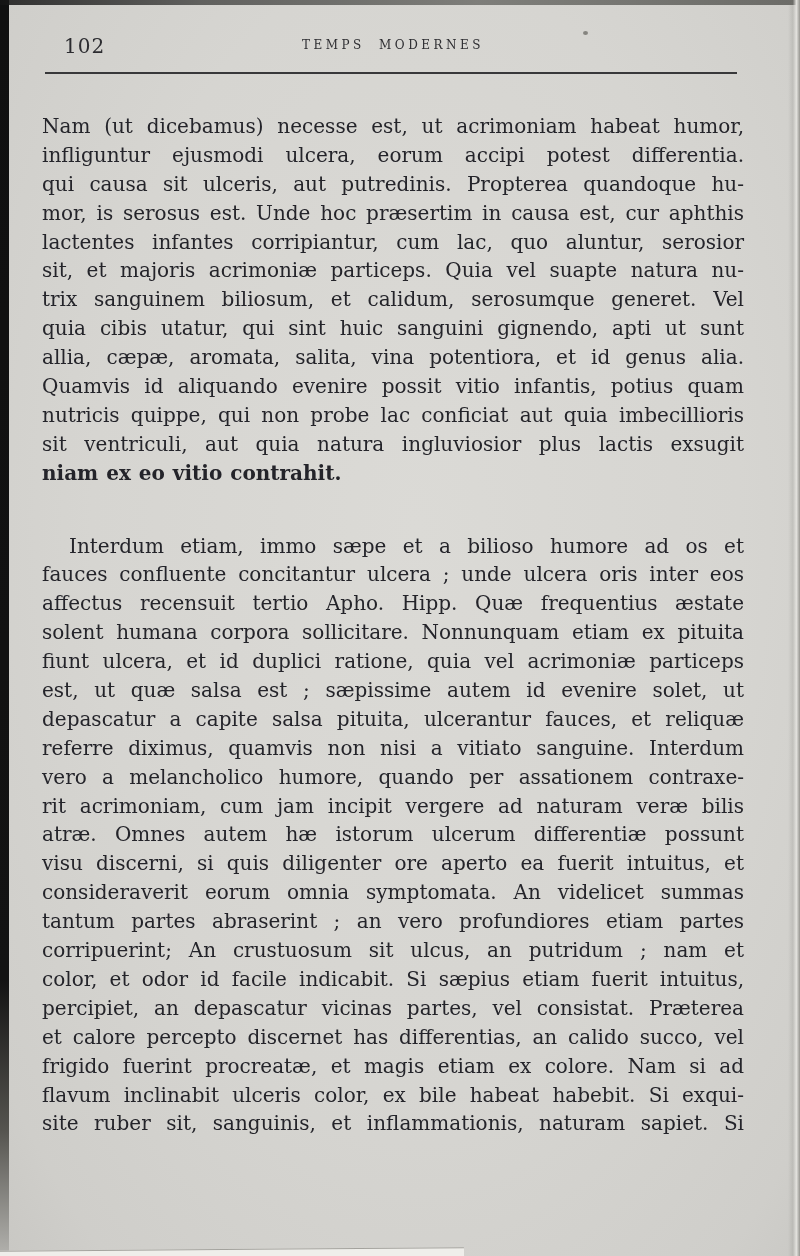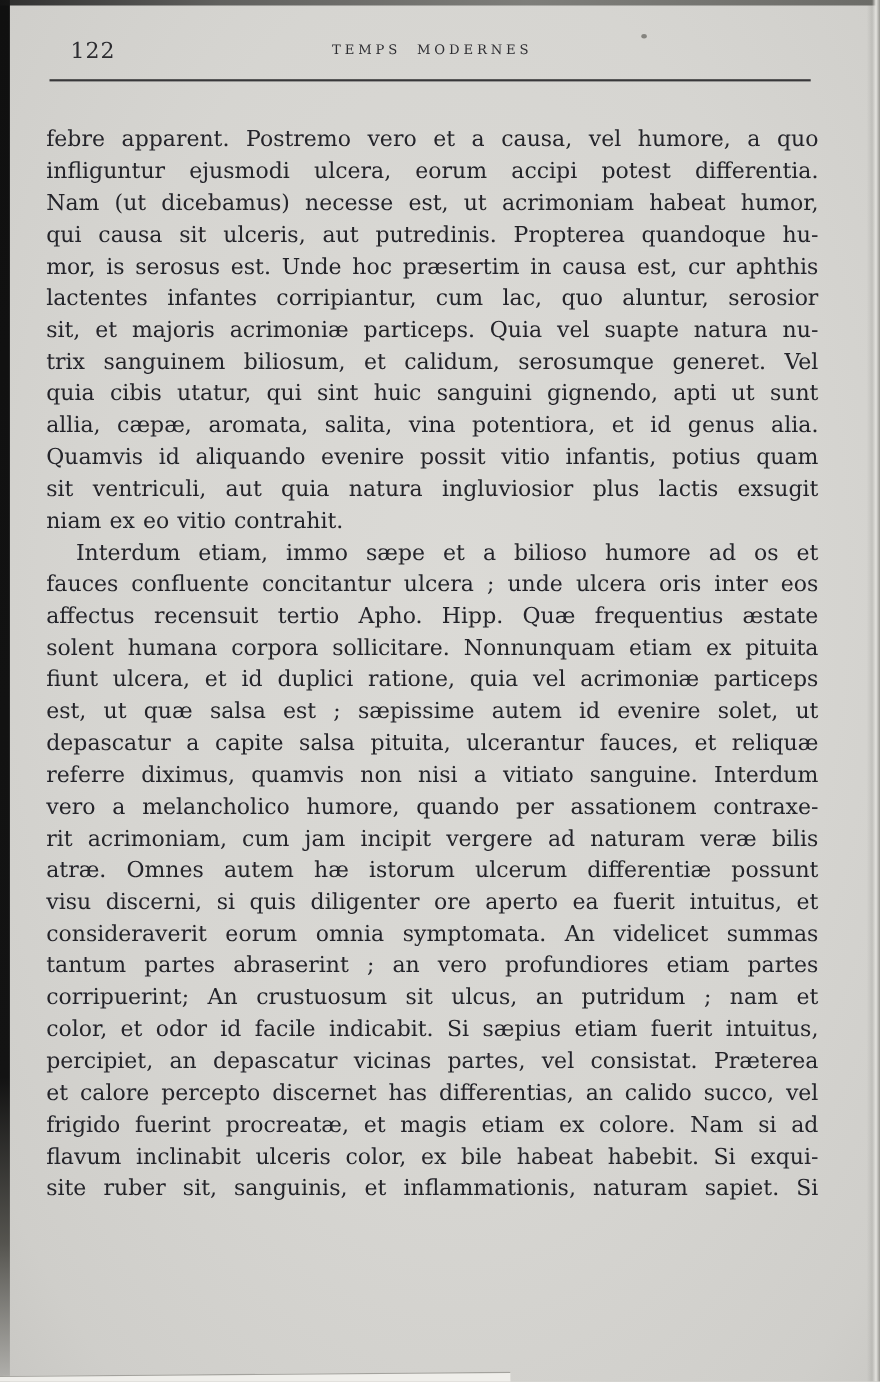--- a/index.html
+++ b/index.html
@@ -55,45 +55,45 @@
   
   .text-block {
     position: absolute; left: 42px; top: 112px; width: 702px;
     color: #24242a;
   }
   .line {
     height: 28.9px; line-height: 28.9px; font-size: 20px;
     text-align: justify; text-align-last: justify;
     word-spacing: 1px;
   }
-  .line.para-end { text-align-last: left; }
-  .line.indent { text-indent: 27px; }
+  .line.para-end { text-align-last: left; font-weight: bold; }
+  .line.indent { text-indent: 27px; margin-top: 44px; }
 </style>
 </head>
 <body>
 
 <div class="scan-page">
   <div class="header">
-    <span class="page-number">122</span>
+    <span class="page-number">102</span>
     <span class="running-title">TEMPS MODERNES</span>
   </div>
   <div class="header-rule"></div>
 
   <div class="text-block">
-      <div class="line">febre apparent. Postremo vero et a causa, vel humore, a quo</div>
+      <div class="line">Nam (ut dicebamus) necesse est, ut acrimoniam habeat humor,</div>
       <div class="line">infliguntur ejusmodi ulcera, eorum accipi potest differentia.</div>
-      <div class="line">Nam (ut dicebamus) necesse est, ut acrimoniam habeat humor,</div>
       <div class="line">qui causa sit ulceris, aut putredinis. Propterea quandoque hu-</div>
       <div class="line">mor, is serosus est. Unde hoc præsertim in causa est, cur aphthis</div>
       <div class="line">lactentes infantes corripiantur, cum lac, quo aluntur, serosior</div>
       <div class="line">sit, et majoris acrimoniæ particeps. Quia vel suapte natura nu-</div>
       <div class="line">trix sanguinem biliosum, et calidum, serosumque generet. Vel</div>
       <div class="line">quia cibis utatur, qui sint huic sanguini gignendo, apti ut sunt</div>
       <div class="line">allia, cæpæ, aromata, salita, vina potentiora, et id genus alia.</div>
       <div class="line">Quamvis id aliquando evenire possit vitio infantis, potius quam</div>
+      <div class="line">nutricis quippe, qui non probe lac conficiat aut quia imbecillioris</div>
       <div class="line">sit ventriculi, aut quia natura ingluviosior plus lactis exsugit</div>
       <div class="line para-end">niam ex eo vitio contrahit.</div>
       <div class="line indent">Interdum etiam, immo sæpe et a bilioso humore ad os et</div>
       <div class="line">fauces confluente concitantur ulcera ; unde ulcera oris inter eos</div>
       <div class="line">affectus recensuit tertio Apho. Hipp. Quæ frequentius æstate</div>
       <div class="line">solent humana corpora sollicitare. Nonnunquam etiam ex pituita</div>
       <div class="line">fiunt ulcera, et id duplici ratione, quia vel acrimoniæ particeps</div>
       <div class="line">est, ut quæ salsa est ; sæpissime autem id evenire solet, ut</div>
       <div class="line">depascatur a capite salsa pituita, ulcerantur fauces, et reliquæ</div>
       <div class="line">referre diximus, quamvis non nisi a vitiato sanguine. Interdum</div>

